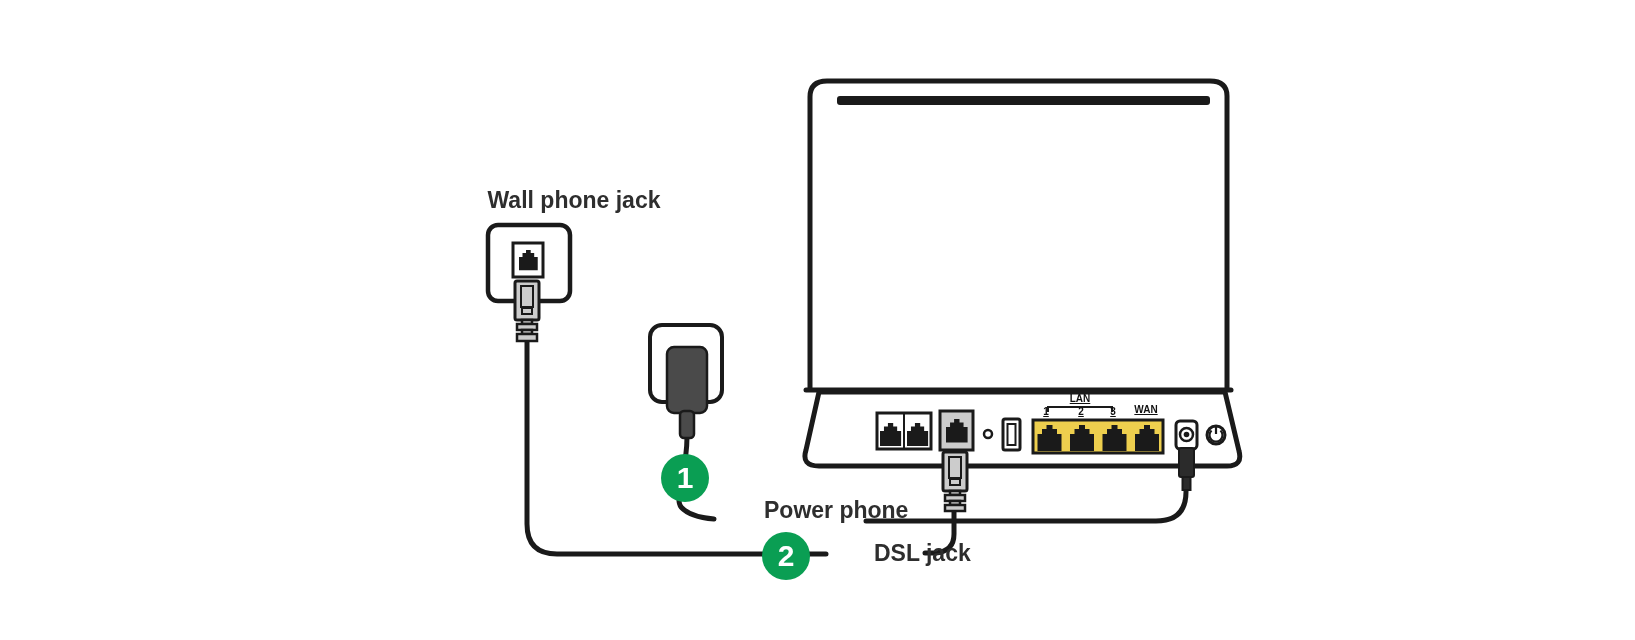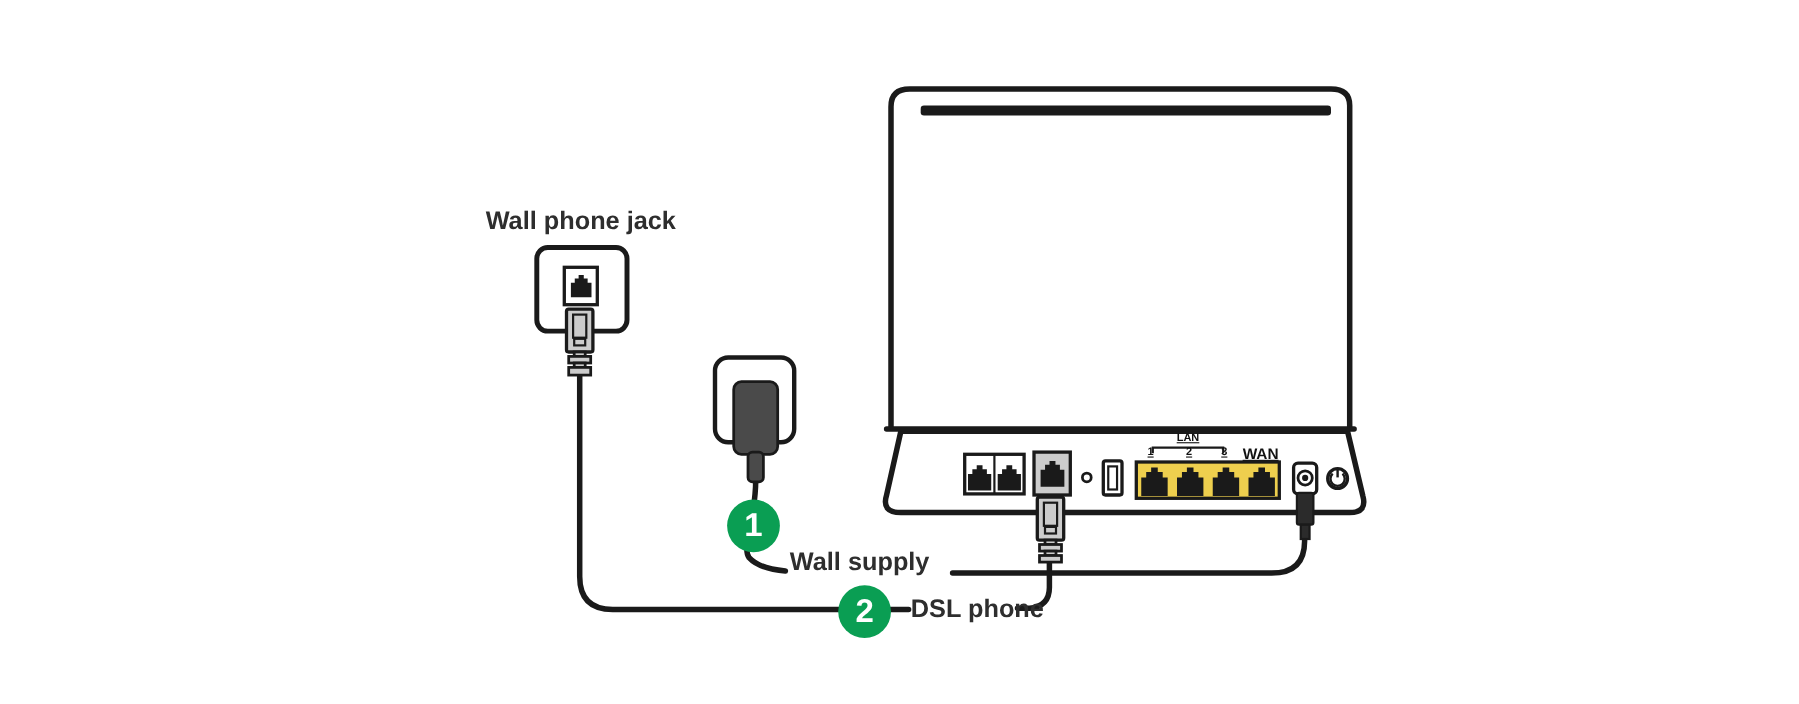--- a/index.html
+++ b/index.html
@@ -17,21 +17,21 @@
   }
   svg{position:absolute;left:0;top:0;}
   .ln{stroke:var(--line);fill:none;stroke-width:5;stroke-linecap:round;}
   .outline{fill:#ffffff;stroke:var(--line);}
   .sil{fill:var(--line);stroke:none;}
   .gray{fill:var(--connector-gray);stroke:var(--line);}
   .dark{fill:var(--adapter-gray);stroke:var(--line);}
   .yellow{fill:var(--port-yellow);stroke:var(--line);}
   .lbl{
     position:absolute;font-weight:bold;font-size:23px;color:var(--label-text);
-    white-space:nowrap;line-height:1;
+    white-space:nowrap;line-height:1;margin-left:46px;
   }
   .plbl{
     position:absolute;font-weight:bold;color:#111;transform:translateX(-50%);
     white-space:nowrap;line-height:1;text-decoration:underline;
   }
   .badge{
     position:absolute;width:48px;height:48px;border-radius:50%;
     background:var(--accent-green);color:#fff;display:flex;align-items:center;
     justify-content:center;font-weight:bold;font-size:30px;line-height:1;
   }
@@ -134,24 +134,24 @@
     <g>
       <rect class="outline" stroke-width="4" x="650" y="325" width="72" height="77" rx="12"></rect>
       <rect class="dark" stroke-width="2.5" x="667" y="347" width="40" height="66" rx="7"></rect>
       <rect class="dark" stroke-width="2.5" x="680" y="411" width="14" height="27" rx="4"></rect>
     </g>
   </svg>
 
   <div class="lbl" style="left:528px;top:189px;transform:translateX(-50%);">Wall phone jack</div>
 
   <div class="badge" style="left:661px;top:454px;">1</div>
-  <div class="lbl" style="left:718px;top:499px;">Wall supply</div>
+  <div class="lbl" style="left:718px;top:499px;">Power phone</div>
 
   <div class="badge" style="left:762px;top:532px;">2</div>
-  <div class="lbl" style="left:828px;top:542px;">DSL phone</div>
+  <div class="lbl" style="left:828px;top:542px;">DSL jack</div>
 
   <div class="plbl" style="left:1080px;top:394px;font-size:10px;">LAN</div>
   <div class="plbl" style="left:1046px;top:407px;font-size:10px;">1</div>
   <div class="plbl" style="left:1081px;top:407px;font-size:10px;">2</div>
   <div class="plbl" style="left:1113px;top:407px;font-size:10px;">3</div>
-  <div class="plbl" style="left:1146px;top:405px;font-size:14px;">WAN</div>
+  <div class="plbl" style="left:1146px;top:405px;font-size:10px;">WAN</div>
 
 </div>
 
 </body></html>

